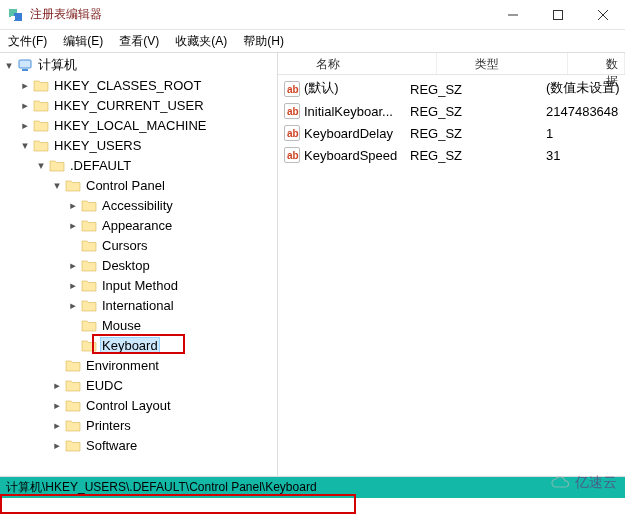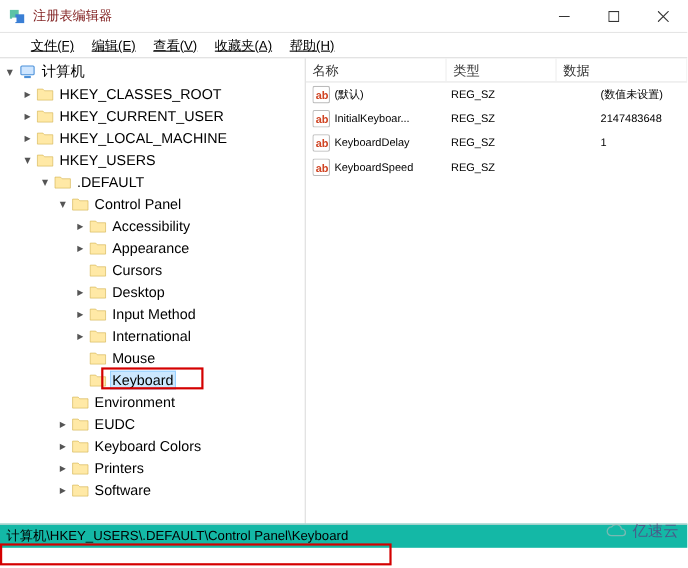--- a/index.html
+++ b/index.html
@@ -2,41 +2,41 @@
 <html><head>
 <meta charset="utf-8">
 <style>
   * { box-sizing: border-box; font-family: "Microsoft YaHei", "Segoe UI", sans-serif; }
   body { margin: 0; padding: 0; width: 625px; height: 516px; overflow: hidden; font-size: 12px; background: #fff; position: relative; }
   .titlebar { height: 30px; display: flex; align-items: center; padding: 0 0 0 8px; background: #fff; border-bottom: 1px solid #e5e5e5; }
   .titlebar .icon { width: 16px; height: 16px; margin-right: 6px; }
   .titlebar .title { flex: 1; font-size: 12px; color: #7f1d1d; }
   .win-controls { display: flex; height: 30px; }
   .win-btn { width: 45px; display: flex; align-items: center; justify-content: center; color: #333; }
-  .menubar { height: 22px; display: flex; align-items: center; padding: 0 20px; background: #fff; font-size: 12px; text-decoration: underline; }
+  .menubar { height: 22px; display: flex; align-items: center; padding: 0 0; background: #fff; font-size: 12px; }
   .menu-item { padding: 2px 8px; }
   .content { display: flex; height: 424px; border-top: 1px solid #ddd; }
   .tree-pane { width: 278px; border-right: 1px solid #ddd; overflow: auto; padding: 2px 0; font-size: 13px; }
   .tree ul { list-style: none; margin: 0; padding-left: 16px; }
   .tree > ul { padding-left: 2px; }
   .tree li { white-space: nowrap; }
   .row { display: flex; align-items: center; height: 20px; }
   .exp { width: 14px; text-align: center; color: #555; font-size: 11px; cursor: pointer; }
   .folder { width: 16px; height: 14px; margin: 0 3px 0 1px; }
   .comp { width: 16px; height: 14px; margin: 0 3px 0 1px; }
   .label { padding: 0 2px; }
   .label.sel { background: #cce8ff; border: 1px solid #99d1ff; padding: 0 1px; }
   .hl-red { position: absolute; border: 2px solid #d40000; pointer-events: none; }
   .list-pane { flex: 1; overflow: auto; }
   .list-header { display: flex; height: 22px; border-bottom: 1px solid #e5e5e5; font-size: 12px; color: #333; }
-  .col { padding: 3px 6px; border-right: 1px solid #eee; }
+  .col { padding: 3px 6px; border-right: 1px solid #eee; margin-left: 32px; }
   .col.name { width: 128px; }
   .col.type { width: 100px; }
   .col.data { flex: 1; }
-  .list-body .lrow { display: flex; height: 22px; align-items: center; font-size: 10px; }
+  .list-body .lrow { display: flex; height: 22px; align-items: flex-end; font-size: 13px; }
   .valicon { width: 16px; height: 16px; margin: 0 4px 0 6px; flex: none; }
   .lname { width: 100px; overflow: hidden; text-overflow: ellipsis; white-space: nowrap; }
   .ltype { width: 100px; padding-left: 6px; }
   .ldata { flex: 1; padding-left: 6px; margin-left: 36px; }
   .statusbar { height: 22px; display: flex; align-items: center; padding: 0 6px; font-size: 12px; border-top: 1px solid #ddd; background: #14b8a6; position: relative; }
   .watermark { position: absolute; right: 8px; bottom: 24px; opacity: 0.6; font-size: 14px; color: #701a75; display: flex; align-items: center; gap: 4px; pointer-events: none; }
 </style>
 </head>
 <body>
 
@@ -251,21 +251,21 @@
                         </svg>
                         <span class="label">EUDC</span>
                       </div>
                     </li>
                   <li>
                       <div class="row">
                         <span class="exp">▸</span>
                         <svg class="folder">
                           <use href="#fld"></use>
                         </svg>
-                        <span class="label">Keyboard Colors</span>
+                        <span class="label">Control Layout</span>
                       </div>
                     </li>
                   <li>
                       <div class="row">
                         <span class="exp">▸</span>
                         <svg class="folder">
                           <use href="#fld"></use>
                         </svg>
                         <span class="label">Printers</span>
                       </div>
@@ -318,20 +318,21 @@
         <span class="lname">KeyboardDelay</span>
         <span class="ltype">REG_SZ</span>
         <span class="ldata">1</span>
       </div>
       <div class="lrow">
         <svg class="valicon">
             <use href="#ab"></use>
           </svg>
         <span class="lname">KeyboardSpeed</span>
         <span class="ltype">REG_SZ</span>
+        <span class="ldata">31</span>
       </div>
     </div>
   </div>
 </div>
 
 <div class="statusbar">
   <span>计算机\HKEY_USERS\.DEFAULT\Control Panel\Keyboard</span>
 </div>
 
 <div class="hl-red" style="left:92px; top:334px; width:93px; height:20px;"></div>

